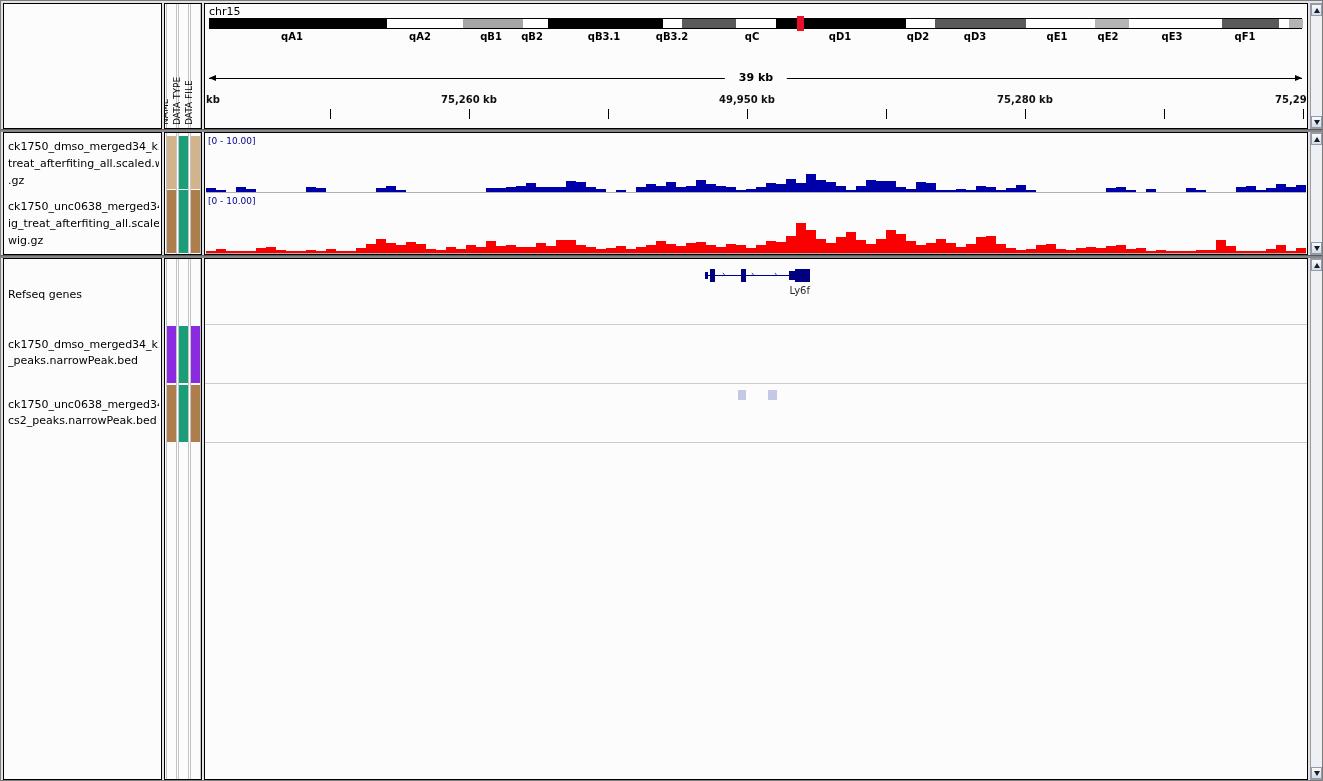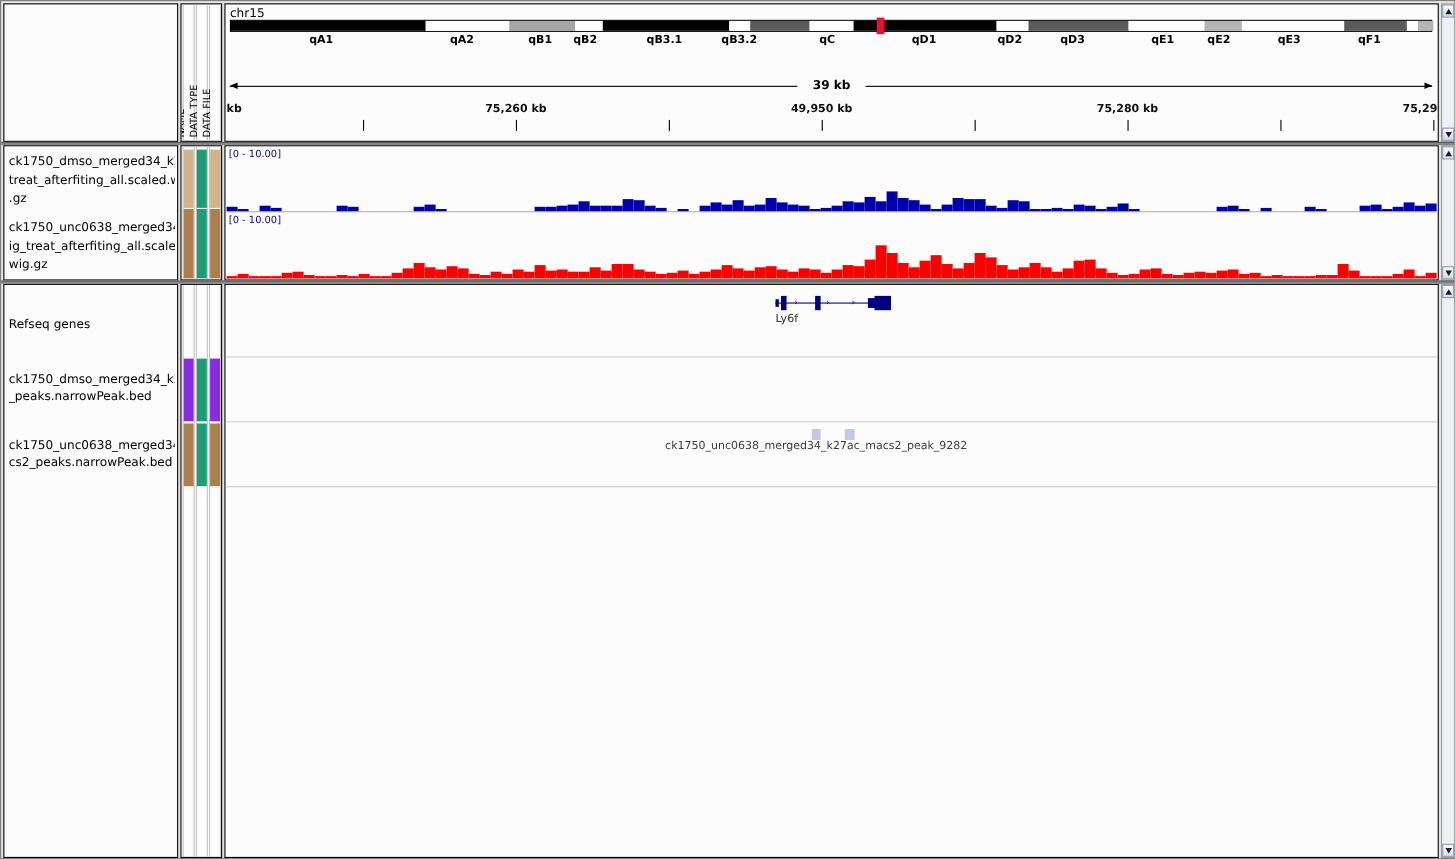--- a/index.html
+++ b/index.html
@@ -44,21 +44,21 @@
   .range-label{position:absolute;left:3px;font-size:9px;color:#00008b;letter-spacing:0px;}
   .wig-bars{position:absolute;left:1px;width:1100px;height:54px;border-bottom:1px solid #b0b0b0;}
   .wigbar{position:absolute;bottom:0;}
 
   
   .sep{position:absolute;left:0;width:100%;height:1px;background:#cccccc;}
   .gene{position:absolute;top:8px;height:18px;}
   .gene-line{position:absolute;top:8px;left:0;width:100%;height:1px;background:#000080;}
   .exon{position:absolute;background:#000080;}
   .gene-arrow{position:absolute;top:3px;font-size:8px;color:#000080;}
-  .gene-label{position:absolute;top:26px;text-align:left;font-size:10px;color:#2b2b2b;}
+  .gene-label{position:absolute;top:26px;text-align:right;font-size:10px;color:#2b2b2b;}
   .peak{position:absolute;top:131px;height:10px;background:#c5c7e6;}
   .peak-label{position:absolute;top:141px;width:480px;text-align:center;font-size:10px;color:#3a3a3a;white-space:nowrap;}
 
   
   .scrollbar{position:absolute;left:1309px;width:13px;background:#eef0f4;border:1px solid #9b9b9b;box-sizing:border-box;}
   .sbtn{position:absolute;left:0;width:11px;height:12px;background:linear-gradient(#fafbfd,#d4dbe8);border:1px solid #8e9cb5;box-sizing:border-box;}
   .sbtn .tri-up{display:block;width:0;height:0;margin:3px auto 0;border-left:3px solid transparent;border-right:3px solid transparent;border-bottom:5px solid #1c1c1c;}
   .sbtn .tri-down{display:block;width:0;height:0;margin:3px auto 0;border-left:3px solid transparent;border-right:3px solid transparent;border-top:5px solid #1c1c1c;}
 </style>
 </head>
@@ -395,21 +395,20 @@
         <div class="gene-arrow" style="left: 17px;">›</div>
         <div class="gene-arrow" style="left: 46px;">›</div>
         <div class="gene-arrow" style="left: 69px;">›</div>
       </div>
     <div class="gene-label" id="gene-label" style="left: 500px; width: 105px;">Ly6f</div>
 
     <div id="peaks">
         <div class="peak" style="left: 533px; width: 8px; background: rgb(197, 199, 230);"></div>
         <div class="peak" style="left: 563px; width: 9px; background: rgb(197, 199, 230);"></div>
       </div>
-    <div class="peak-label" id="peak-label" style="left: 297px;">ck1750_unc0638_merged34_k27ac_macs2_peak_9282</div>
   </div>
 
   <div class="scrollbar" style="top:2px;height:126px;">
     <div class="sbtn" style="top:0;">
         <span class="tri-up"></span>
       </div>
     <div class="sbtn" style="bottom:0;">
         <span class="tri-down"></span>
       </div>
   </div>

